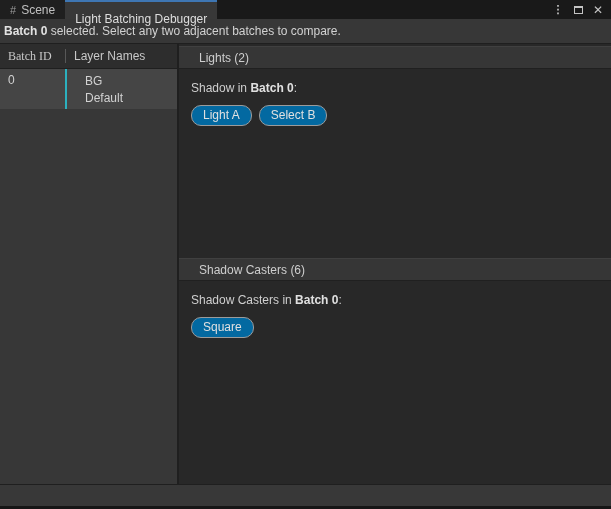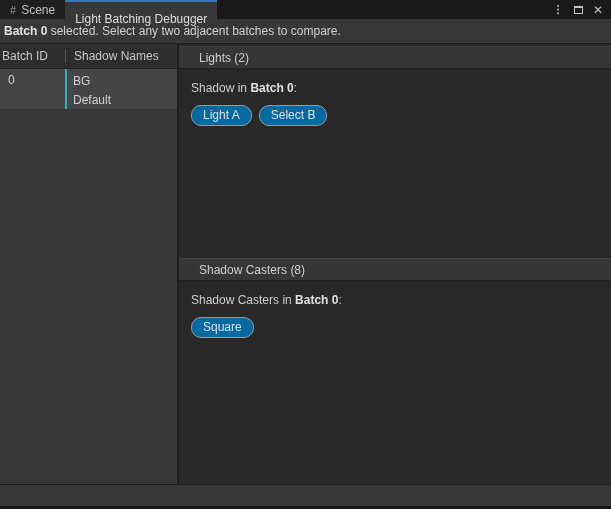--- a/index.html
+++ b/index.html
@@ -46,30 +46,30 @@
   
   .main { flex:1 1 auto; display:flex; min-height:0; }
   .left-pane {
     width:179px; flex:0 0 auto; background:#373737;
     border-right:2px solid #1f1f1f; display:flex; flex-direction:column;
   }
   .table-header {
     height:25px; background:#2d2d2d; border-bottom:1px solid #1f1f1f;
     display:flex; align-items:center; color:#c8c8c8; flex:0 0 auto;
   }
-  .col-batch { width:65px; padding-left:2px; }
+  .col-batch { width:65px; padding-left:8px;font-family:Liberation Serif, serif; }
   .col-sep { width:1px; height:14px; background:#585858; }
   .col-layers { padding-left:8px; }
   .table-row {
     height:40px; background:#454545; display:flex; align-items:stretch; flex:0 0 auto;
     color:#d2d2d2; cursor:default;
   }
   .cell-batch { width:65px; padding-left:8px; padding-top:4px; }
   .row-accent { width:2px; background:#2cb1bf; }
-  .cell-layers { padding-left:6px; padding-top:4px; display:flex; flex-direction:column; justify-content:space-between; }
+  .cell-layers { padding-left:18px; padding-top:4px; display:flex; flex-direction:column; justify-content:flex-start; }
   .cell-layers span { line-height:17px; }
 
   .right-pane { flex:1 1 auto; display:flex; flex-direction:column; background:#282828; border-top:2px solid #282828; }
   .section { display:flex; flex-direction:column; }
   .section-lights { height:212px; flex:0 0 auto; }
   .section-shadow { flex:1 1 auto; }
   .section-header {
     height:23px; background:#363636;
     border-top:1px solid #404040; border-bottom:1px solid #202020;
     display:flex; align-items:center; padding:0 20px; color:#cecece; flex:0 0 auto;
@@ -119,21 +119,21 @@
   <div class="infobar">
     <span><b>Batch 0</b><span> selected. Select any two adjacent batches to compare.</span></span>
   </div>
 
   <div class="main">
 
     <div class="left-pane">
       <div class="table-header">
         <span class="col-batch">Batch ID</span>
         <span class="col-sep"></span>
-        <span class="col-layers">Shadow Names</span>
+        <span class="col-layers">Layer Names</span>
       </div>
       <div class="table-row">
         <span class="cell-batch">0</span>
         <span class="row-accent"></span>
         <span class="cell-layers">
           <span>BG</span>
           <span>Default</span>
         </span>
       </div>
     </div>
@@ -148,21 +148,21 @@
           <div class="caption"><span>Shadow in </span><b>Batch 0</b><span>:</span></div>
           <div class="chip-row">
             <span class="chip">Light A</span>
             <span class="chip">Select B</span>
           </div>
         </div>
       </div>
 
       <div class="section section-shadow">
         <div class="section-header">
-          <span>Shadow Casters (8)</span>
+          <span>Shadow Casters (6)</span>
         </div>
         <div class="section-body">
           <div class="caption"><span>Shadow Casters in </span><b>Batch 0</b><span>:</span></div>
           <div class="chip-row">
             <span class="chip">Square</span>
           </div>
         </div>
       </div>
 
     </div>

